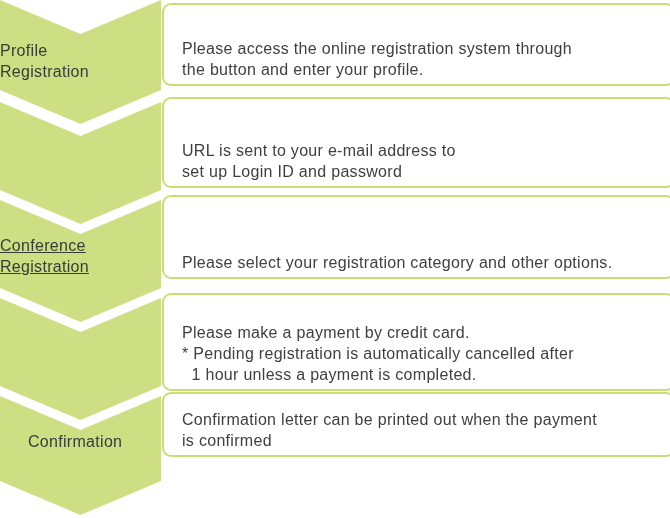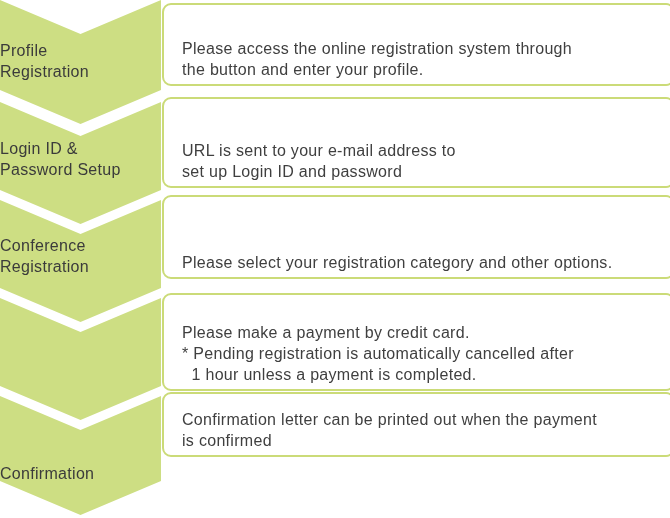--- a/index.html
+++ b/index.html
@@ -60,34 +60,32 @@
       <polygon points="0,200 80.5,234 161,200 161,288 80.5,322 0,288" fill="#cdde83"></polygon>
       <polygon points="0,298 80.5,332 161,298 161,386 80.5,420 0,386" fill="#cdde83"></polygon>
       <polygon points="0,396 80.5,430 161,396 161,481 80.5,515 0,481" fill="#cdde83"></polygon>
     </svg>
 <div class="chevron-label" style="top: 40px;">Profile
 Registration</div>
     <div class="desc-box" style="top: 3px; height: 83px;">
       <div class="desc-text">Please access the online registration system through
 the button and enter your profile.</div>
     </div>
-    <div class="chevron-label" style="top: 138px;">Login ID &amp;
-Password Setup</div>
     <div class="desc-box" style="top: 97px; height: 91px;">
       <div class="desc-text">URL is sent to your e-mail address to
 set up Login ID and password</div>
     </div>
-    <div class="chevron-label" style="top: 235px;">Conference
+    <div class="chevron-label" style="top: 235px; text-decoration: underline;">Conference
 Registration</div>
     <div class="desc-box" style="top: 195px; height: 84px;">
       <div class="desc-text">Please select your registration category and other options.</div>
     </div>
     <div class="desc-box" style="top: 293px; height: 98px;">
       <div class="desc-text">Please make a payment by credit card.
 * Pending registration is automatically cancelled after
   1 hour unless a payment is completed.</div>
     </div>
-    <div class="chevron-label" style="top: 463px;">Confirmation</div>
+    <div class="chevron-label" style="top: 431px; margin-left: 28px;">Confirmation</div>
     <div class="desc-box" style="top: 392px; height: 65px;">
       <div class="desc-text">Confirmation letter can be printed out when the payment
 is confirmed</div>
     </div>
   </div>
 
 </body></html>

